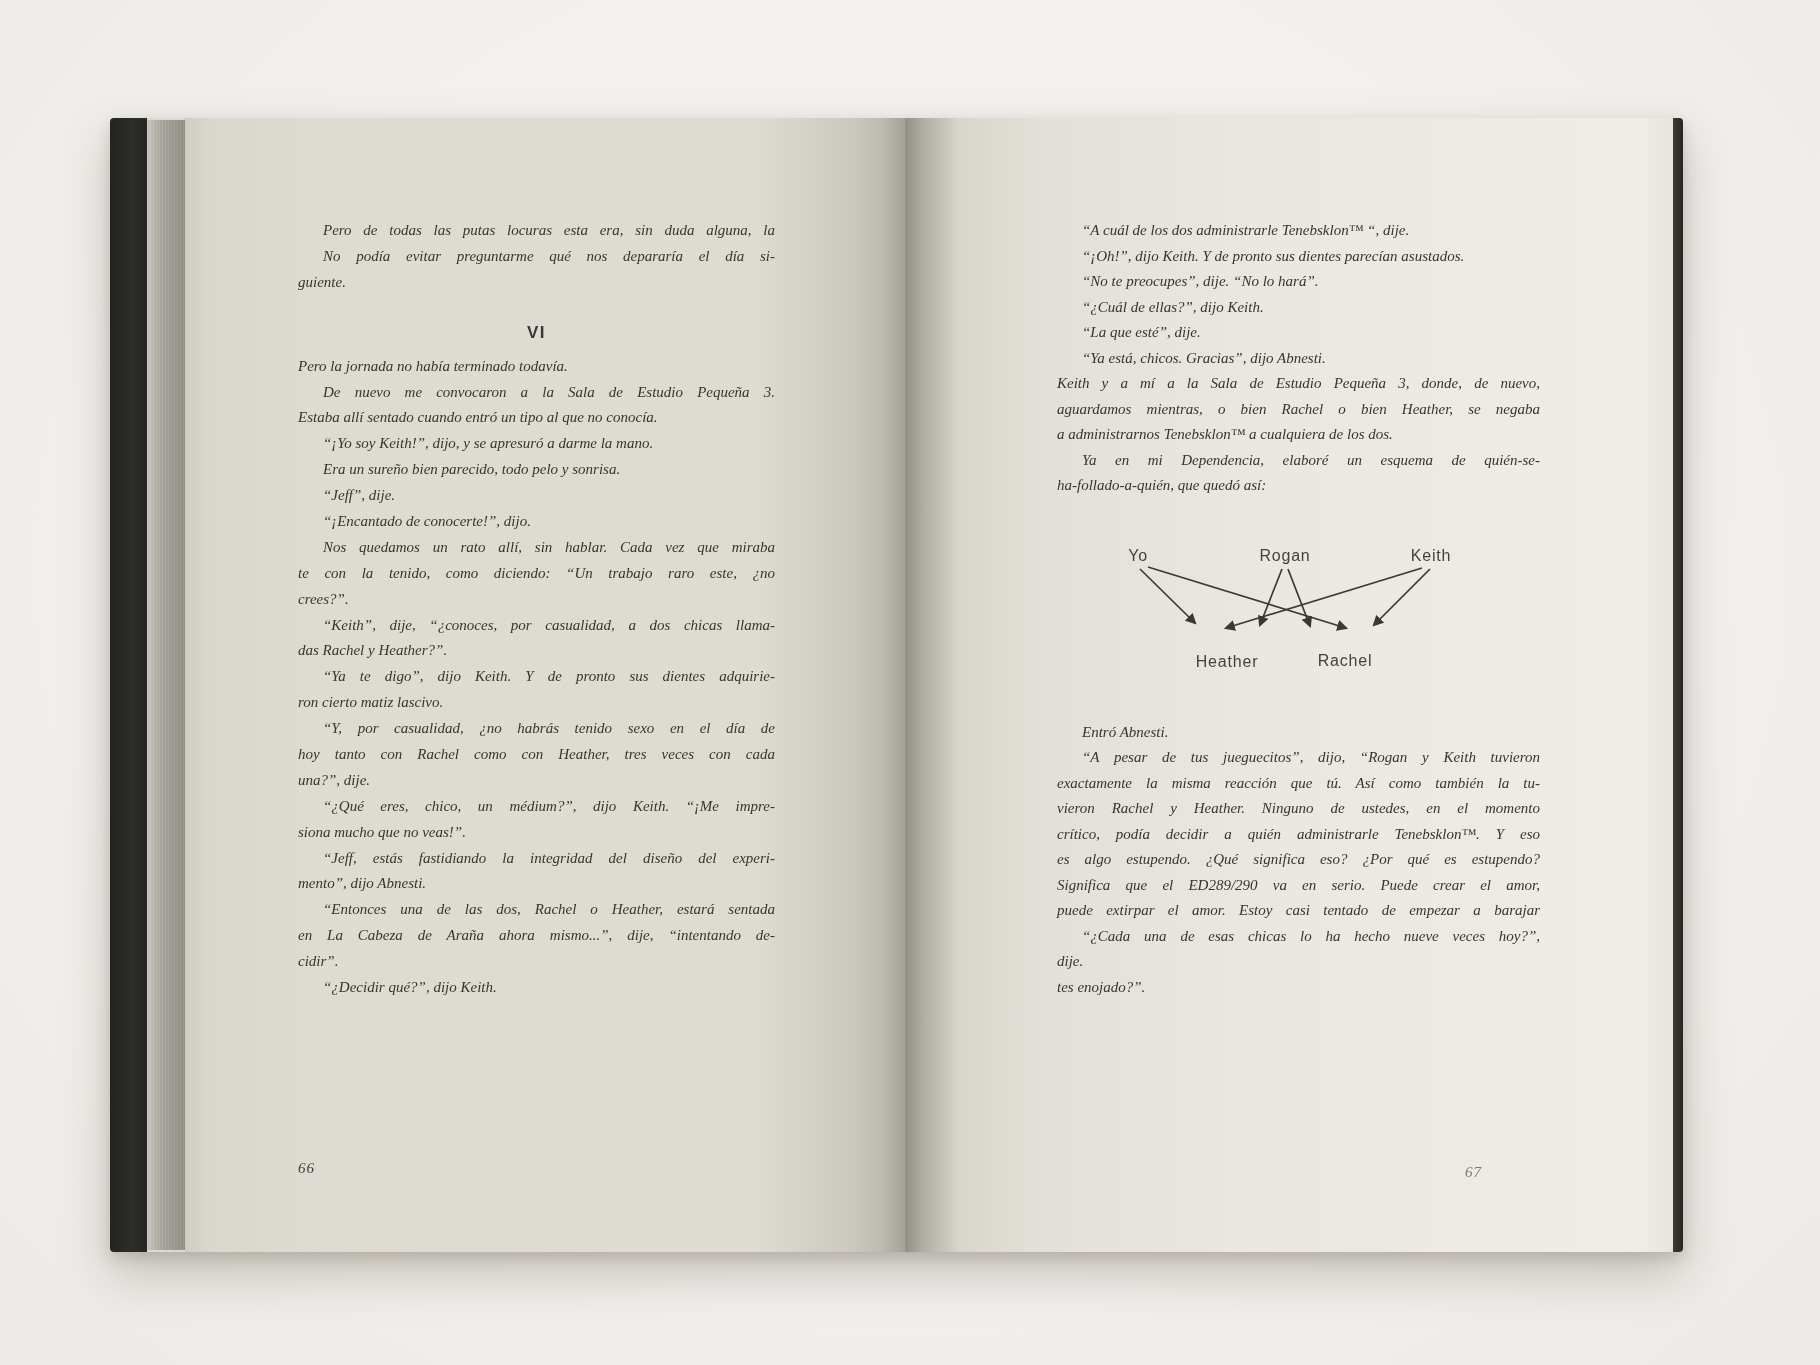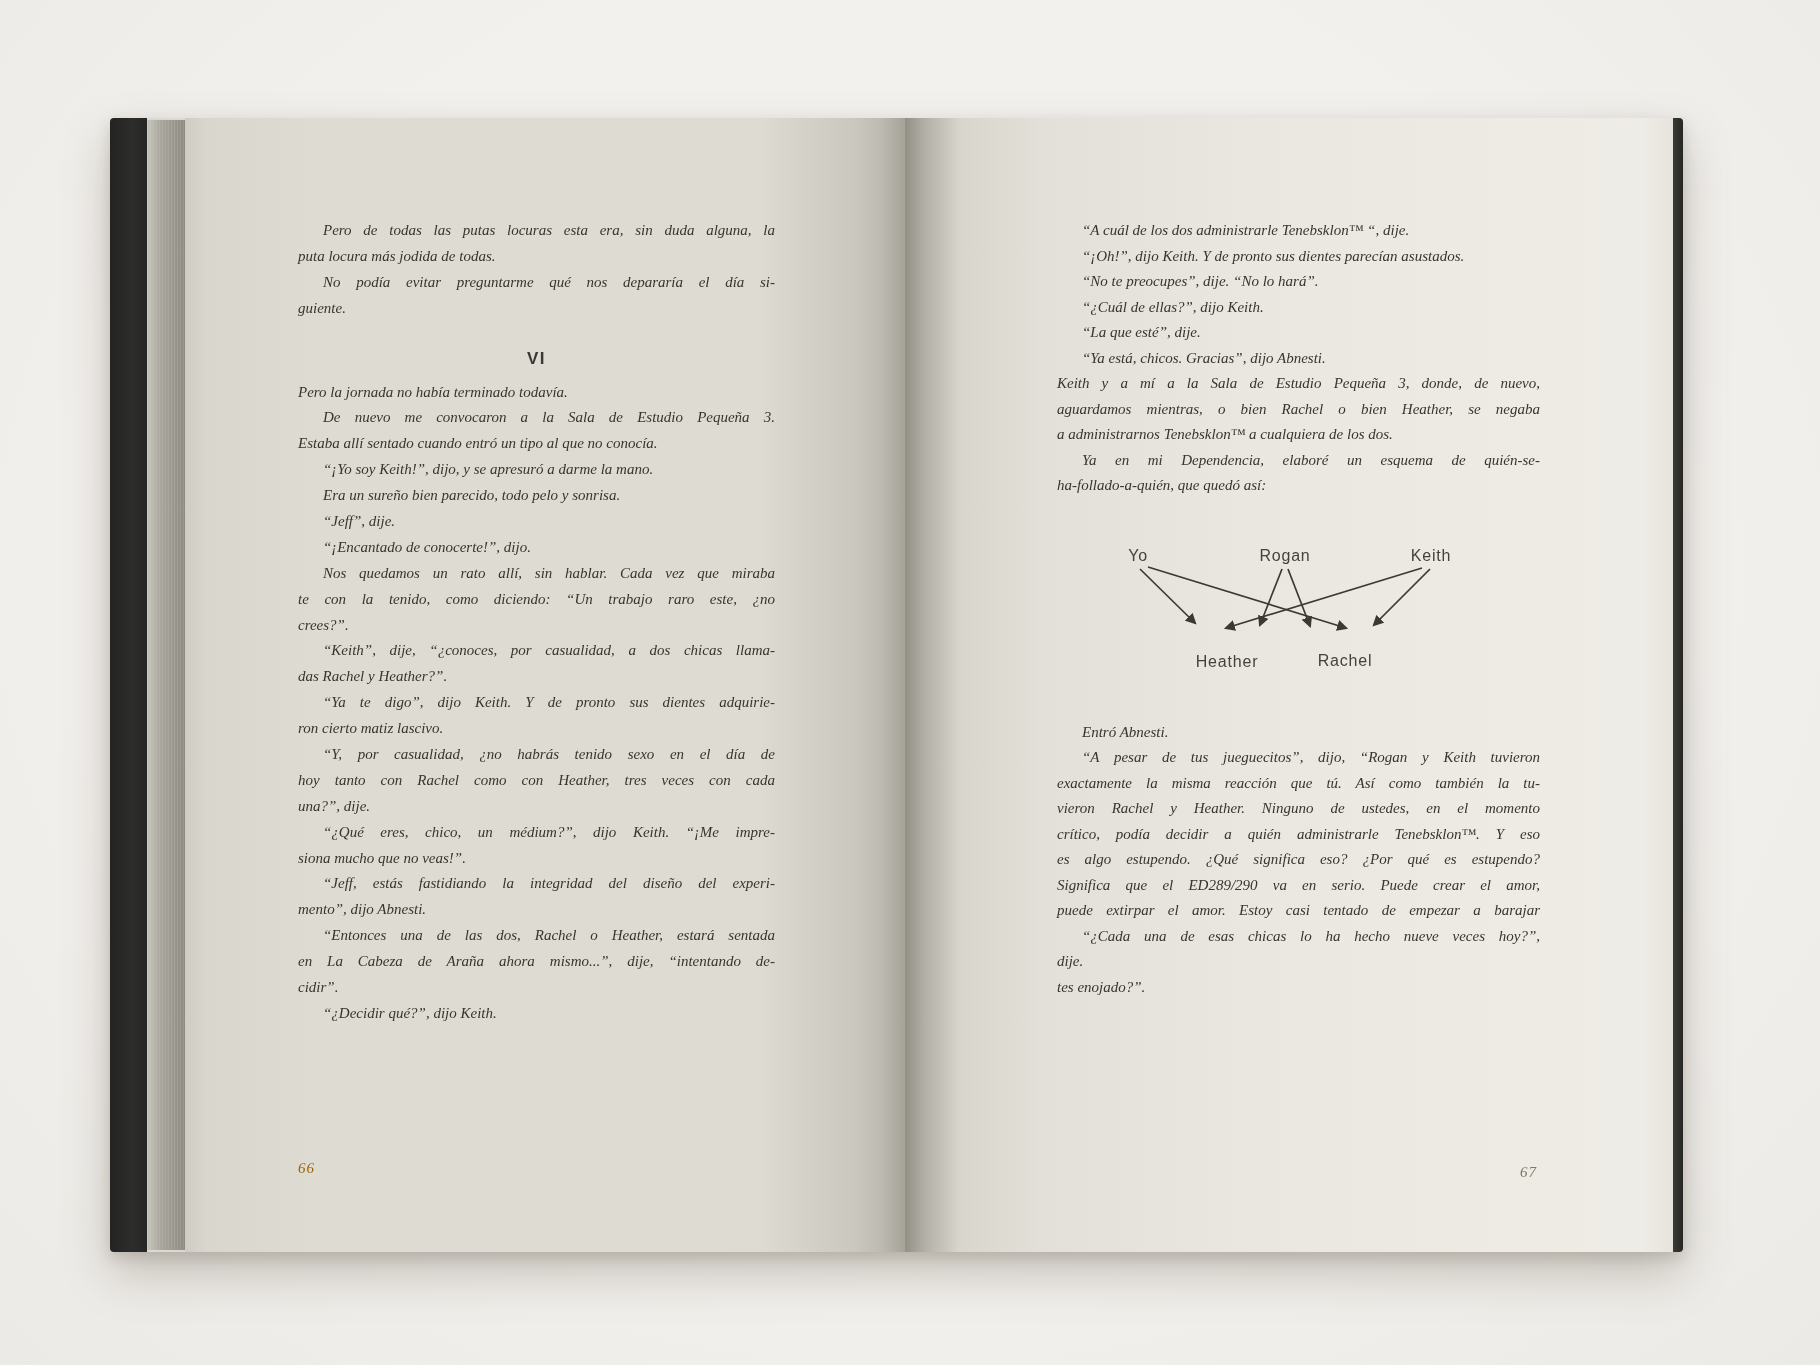--- a/index.html
+++ b/index.html
@@ -59,40 +59,39 @@
     text-align:center;height:26px;line-height:26px;
     margin-top:24px;margin-bottom:8px;
   }
   .diagram-wrap{margin:40px 0 31px 13px;width:470px;height:150px;}
   .diagram-wrap svg{display:block;}
   .diagram-label{
     font-family:"Liberation Sans","DejaVu Sans",sans-serif;
     font-size:16px;letter-spacing:.8px;fill:#45423b;
   }
   .page-number{
-    position:absolute;font-style:italic;font-size:15px;letter-spacing:1px;color:#a16207;
+    position:absolute;font-style:italic;font-size:15px;letter-spacing:1px;color:#404040;
   }
   .page-number.left{left:188px;top:1042px;}
-  .page-number.right{left:1387px;top:1046px;width:40px;text-align:right;color:#7b7769;}
+  .page-number.right{left:1332px;top:1046px;width:40px;text-align:right;color:#7b7769;}
 </style>
 </head>
 <body>
 
 <div class="book">
   <div class="cover-left"></div>
   <div class="page-edges-left"></div>
   <div class="page-left"></div>
   <div class="page-right"></div>
   <div class="gutter-shade"></div>
   <div class="cover-right"></div>
 
   <div class="text-col col-left">
     <div id="left-before">
         <div class="line indent">Pero de todas las putas locuras esta era, sin duda alguna, la</div>
-        <div class="line last">puta locura más jodida de todas.</div>
         <div class="line indent">No podía evitar preguntarme qué nos depararía el día si-</div>
         <div class="line last">guiente.</div>
       </div>
     <div class="section-heading">VI</div>
     <div id="left-after">
         <div class="line last">Pero la jornada no había terminado todavía.</div>
         <div class="line indent">De nuevo me convocaron a la Sala de Estudio Pequeña 3.</div>
         <div class="line last">Estaba allí sentado cuando entró un tipo al que no conocía.</div>
         <div class="line indent last">“¡Yo soy Keith!”, dijo, y se apresuró a darme la mano.</div>
         <div class="line indent last">Era un sureño bien parecido, todo pelo y sonrisa.</div>

